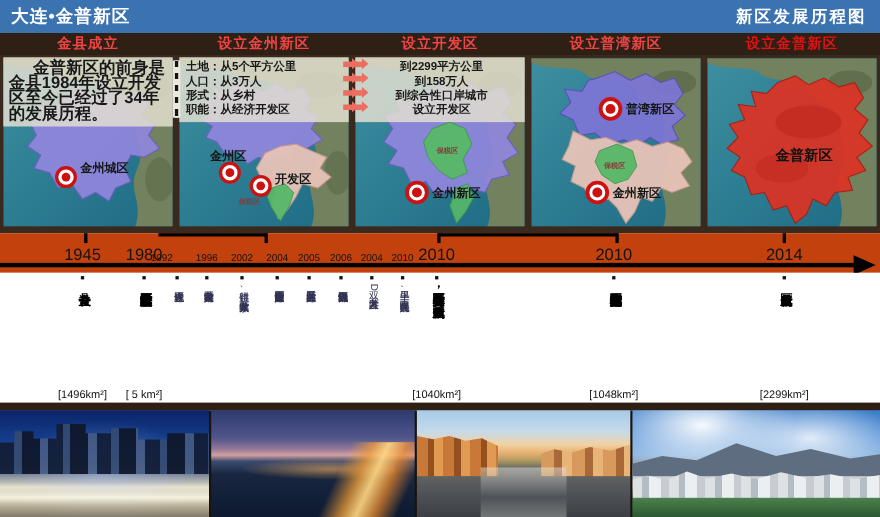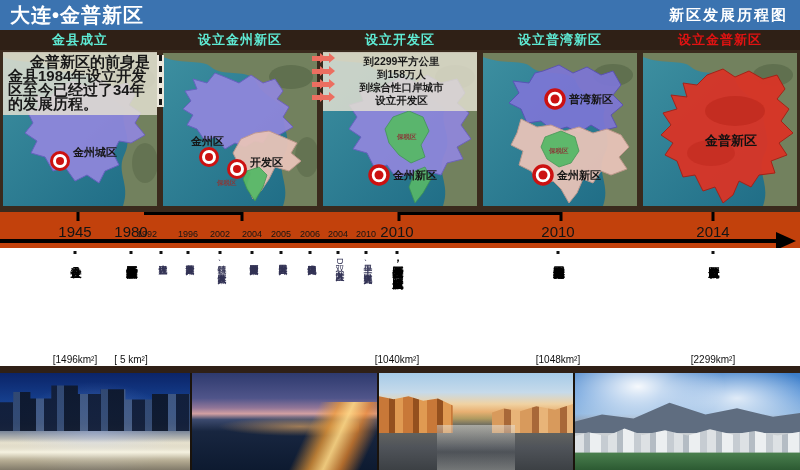--- a/index.html
+++ b/index.html
@@ -2,27 +2,27 @@
 <html><head>
 <meta charset="utf-8">
 <style>
   * { box-sizing: border-box; margin: 0; padding: 0; }
   body { font-family: "Liberation Sans", "DejaVu Sans", sans-serif; background:#fff; }
   #stage { position: relative; width: 800px; height: 470px; overflow: hidden; background:#fff; }
 
   
   .topbar { position:absolute; left:0; top:0; width:800px; height:30px; background:#3b73b0;
             display:flex; align-items:center; justify-content:space-between; padding:0 12px 0 10px; }
-  .topbar .title { color:#fff; font-size:20px; font-weight:bold; letter-spacing:1px; }
+  .topbar .title { color:#fff; font-size:16px; font-weight:bold; letter-spacing:1px; }
   .topbar .subtitle { color:#fff; font-size:15px; font-weight:bold; letter-spacing:2px; }
 
   
   .header-row { position:absolute; left:0; top:30px; width:800px; height:20px; background:#2f2016; display:flex; }
   .header-row .hcell { width:160px; height:20px; display:flex; align-items:center; justify-content:center;
-                       color:#5eead4; font-size:13px; font-weight:bold; letter-spacing:1px; }
+                       color:#ef4444; font-size:13px; font-weight:bold; letter-spacing:1px; }
   .header-row .hcell.red { color:#e11212; }
 
   
   .panels { position:absolute; left:0; top:50px; width:800px; height:162px; background:#3a2a1d; display:flex; }
   .panel { position:relative; width:160px; height:162px; }
   .panel svg.map { position:absolute; left:3px; top:3px; width:154px; height:153px; display:block; }
 
   .notebox { position:absolute; z-index:3; left:3px; right:3px; top:2px; background:rgba(228,224,208,.84);
              color:#191919; font-weight:bold; }
   .note-par { font-size:15px; line-height:14px; padding:3px 6px 4px 5px; text-indent:22px; }
@@ -166,20 +166,26 @@
             <circle r="4" fill="#cc1111"></circle>
         </g>
         <g transform="translate(74,116)">
           <circle r="8.5" fill="#fff" stroke="#cc1111" stroke-width="3"></circle>
             <circle r="4" fill="#cc1111"></circle>
         </g>
         <text class="map-label" x="28" y="92">金州区</text>
         <text class="map-label" x="87" y="113">开发区</text>
         <text class="map-label-sm" fill="#2e2e2e" x="54" y="132">保税区</text>
       </svg>
+      <div class="notebox note-lines">
+        <div class="note-line">土地：从5个平方公里</div>
+        <div class="note-line">人口：从3万人</div>
+        <div class="note-line">形式：从乡村</div>
+        <div class="note-line">职能：从经济开发区</div>
+      </div>
       <div class="arrow-col at-right">
         <div class="block-arrow"></div>
         <div class="block-arrow"></div>
         <div class="block-arrow"></div>
         <div class="block-arrow"></div>
       </div>
     </div>
 
     <div class="panel">
       <svg class="map" viewBox="0 0 154 153">

